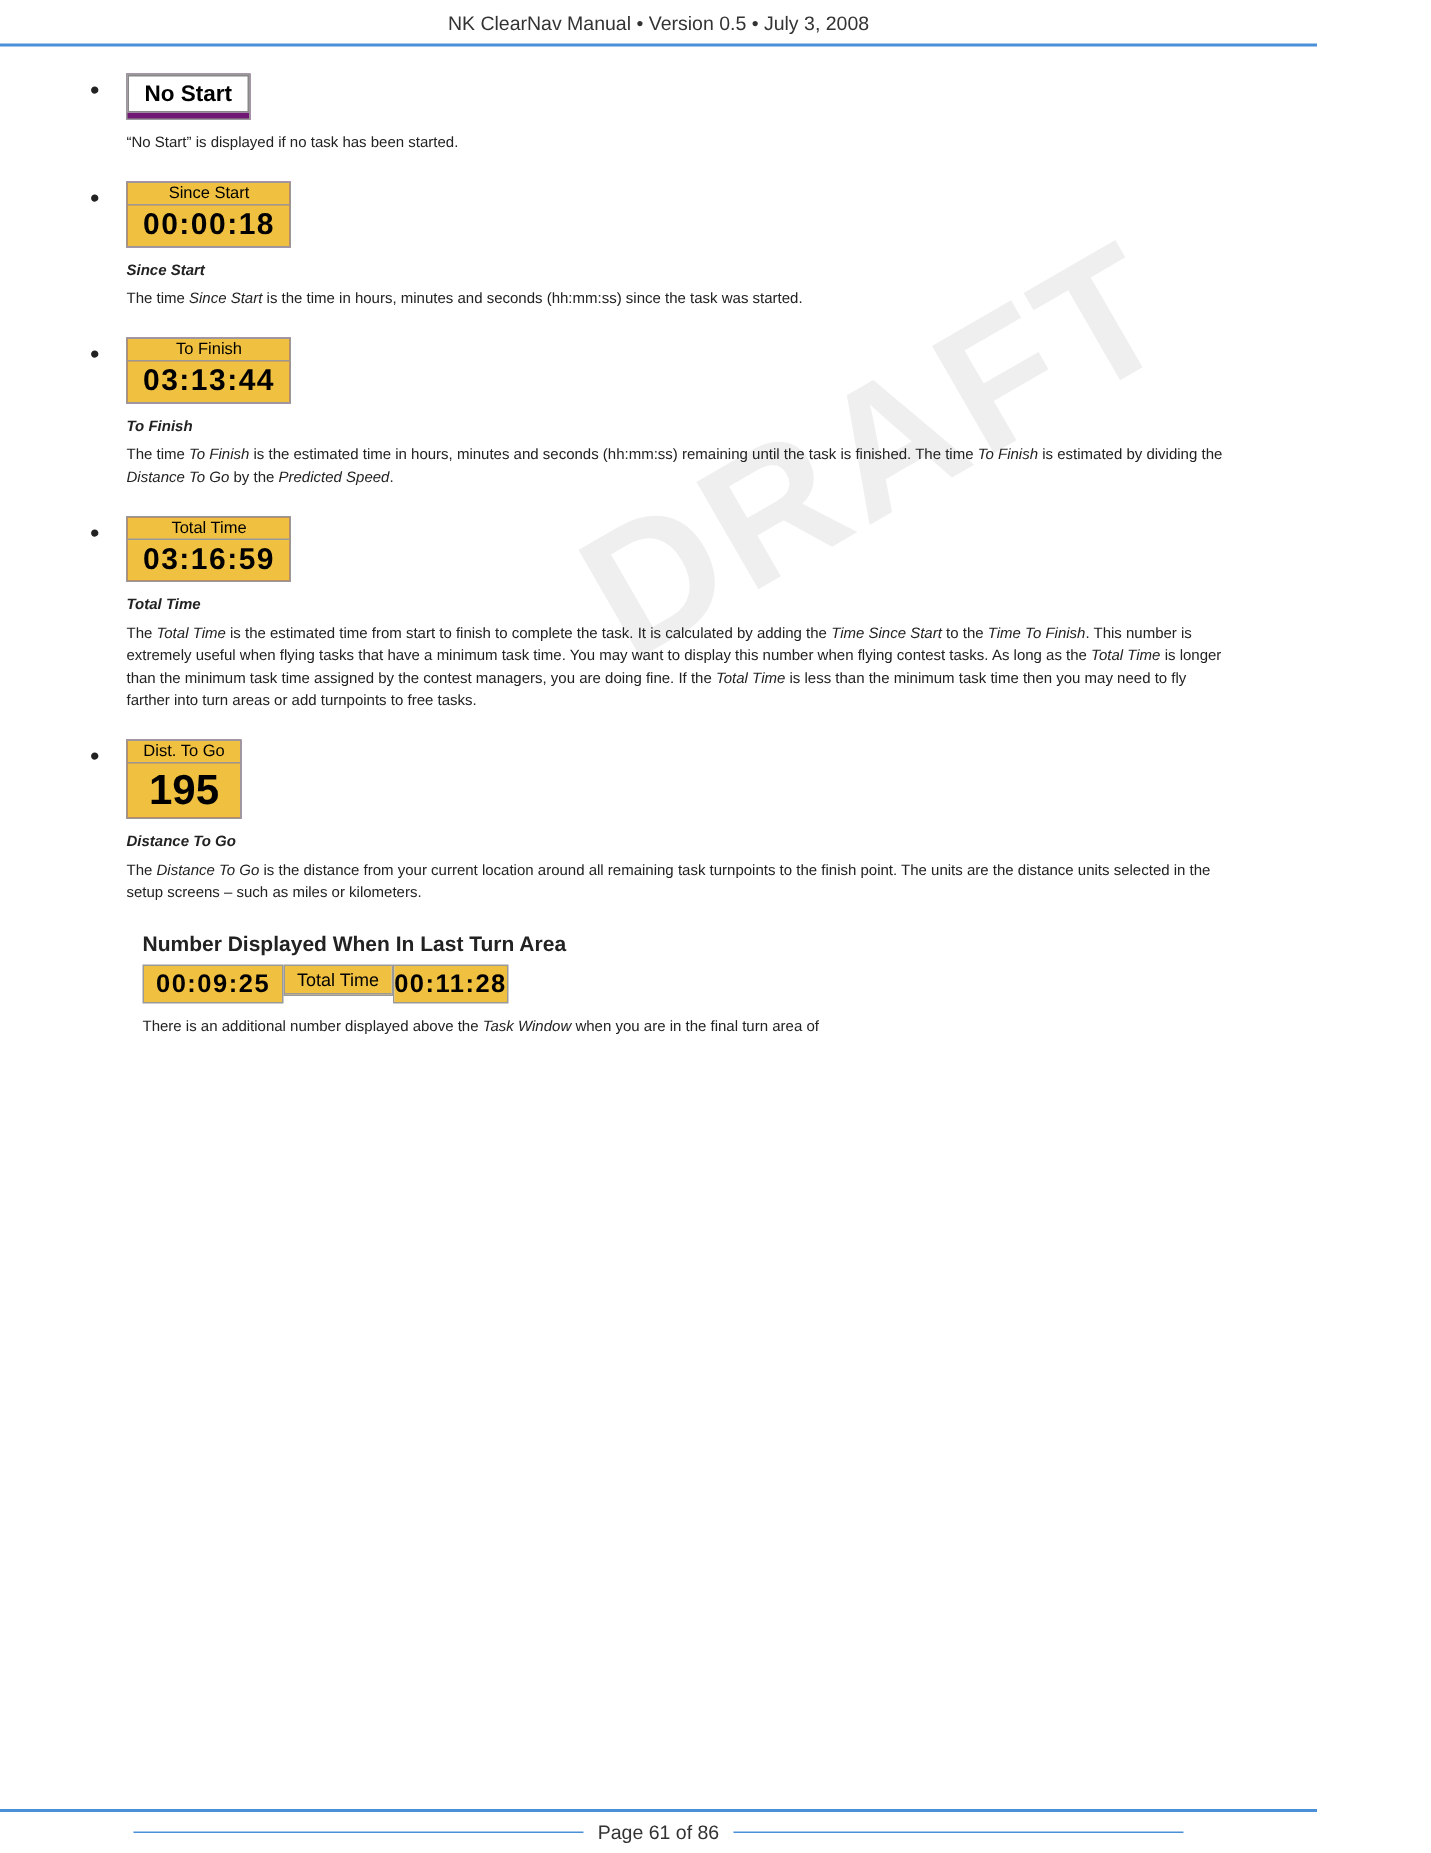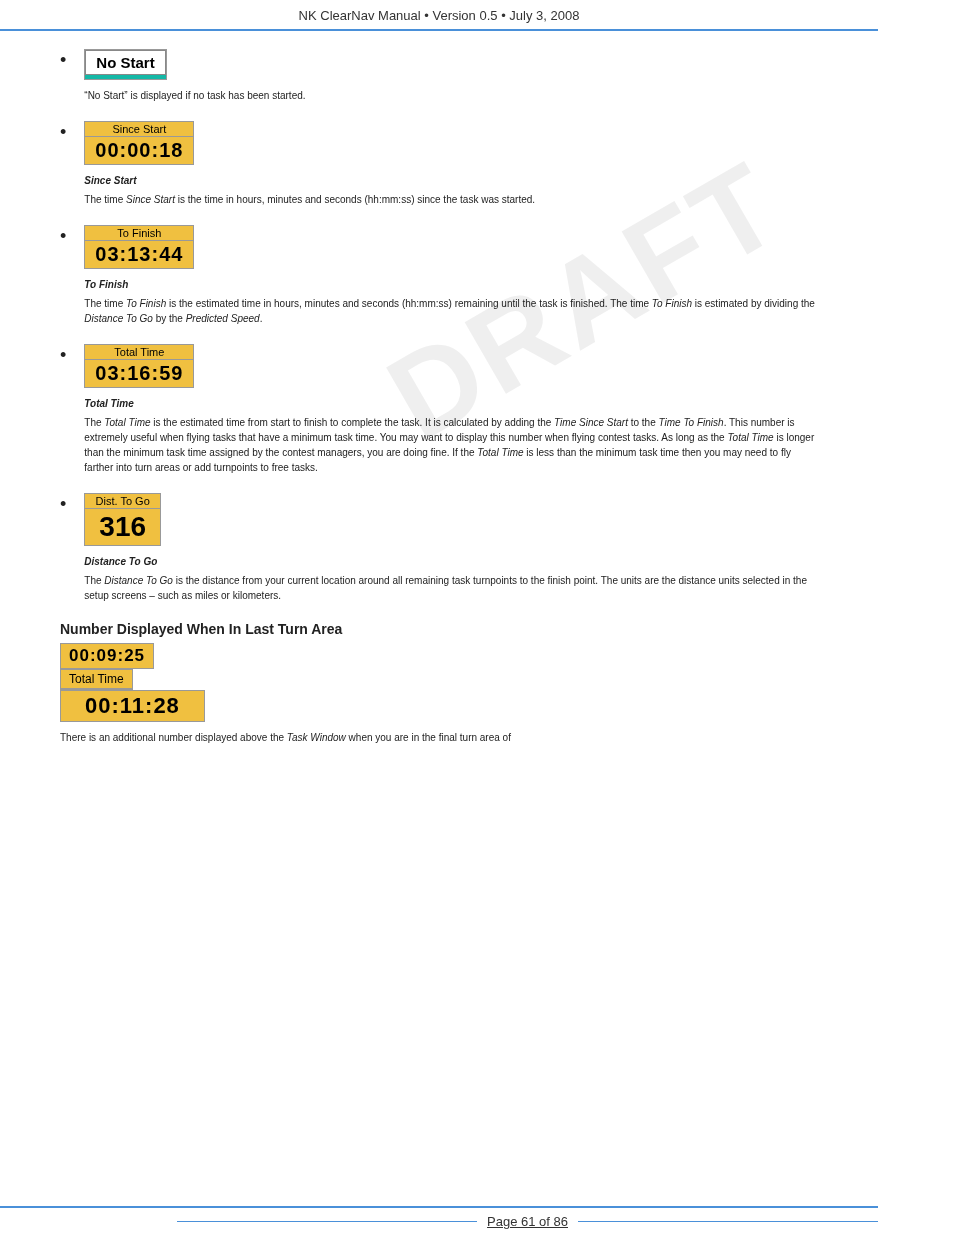--- a/index.html
+++ b/index.html
@@ -70,21 +70,21 @@
     }
 
     .bullet-content {
       flex: 1;
     }
 
     
     .widget-box {
       display: inline-block;
       border: 1.5px solid #999;
-      background: #14b8a6;
+      background: #701a75;
       margin-bottom: 4px;
     }
 
     .widget-label {
       background: #f0c040;
       color: #000;
       font-size: 11px;
       padding: 1px 6px;
       border-bottom: 1px solid #999;
       text-align: center;
@@ -139,21 +139,21 @@
     .section-heading {
       font-weight: bold;
       font-size: 14px;
       margin-bottom: 6px;
       margin-top: 10px;
     }
 
     
     .bottom-widgets {
       display: flex;
-      flex-direction: column;
+      flex-direction: row;
       align-items: flex-start;
       margin-bottom: 8px;
     }
 
     .bottom-widgets .widget-box {
       margin-bottom: 0;
     }
 
     
     .page-footer {
@@ -161,23 +161,22 @@
       text-align: center;
       padding: 6px 0;
       font-size: 13px;
       color: #333;
       margin-top: auto;
     }
 
     .footer-line {
       display: flex;
       align-items: center;
-      justify-content: flex-end;
+      justify-content: center;
       gap: 10px;
-      text-decoration: underline;
     }
 
     .footer-rule {
       flex: 1;
       height: 1px;
       background: #4a90d9;
       max-width: 300px;
     }
   </style>
 </head>
@@ -249,42 +248,42 @@
           The <span class="italic">Total Time</span> is the estimated time from start to finish to complete the task.  It is calculated by adding the <span class="italic">Time Since Start</span> to the <span class="italic">Time To Finish</span>.  This number is extremely useful when flying tasks that have a minimum task time.  You may want to display this number when flying contest tasks.  As long as the <span class="italic">Total Time</span> is longer than the minimum task time assigned by the contest managers, you are doing fine.  If the <span class="italic">Total Time</span> is less than the minimum task time then you may need to fly farther into turn areas or add turnpoints to free tasks.
         </div>
       </div>
     </div>
 
     <div class="bullet-item">
       <div class="bullet-dot">•</div>
       <div class="bullet-content">
         <div class="widget-box">
           <div class="widget-label">Dist. To Go</div>
-          <div class="widget-value-large">316</div>
+          <div class="widget-value-large">195</div>
         </div>
         <div class="desc-text">
           <span class="bold-italic">Distance To Go</span>
         </div>
         <div class="desc-text">
           The <span class="italic">Distance To Go</span> is the distance from your current location around all remaining task turnpoints to the finish point.  The units are the distance units selected in the setup screens – such as miles or kilometers.
         </div>
       </div>
     </div>
 
-    <div style="margin-top: 10px; position: relative; z-index: 1;">
+    <div style="margin-top: 10px; position: relative; z-index: 1; margin-left: 35px;">
       <div class="section-heading">Number Displayed When In Last Turn Area</div>
       <div class="bottom-widgets">
         <div class="widget-box">
           <div class="widget-value" style="font-size:17px; padding: 2px 8px;">00:09:25</div>
         </div>
         <div class="widget-box">
           <div class="widget-label" style="font-size:12px; padding: 2px 8px;">Total Time</div>
         </div>
         <div class="widget-box">
-          <div class="widget-value" style="font-size:22px; padding: 2px 24px;">00:11:28</div>
+          <div class="widget-value" style="font-size:17px; padding: 2px 0;">00:11:28</div>
         </div>
       </div>
       <div class="desc-text">
         There is an additional number displayed above the <span class="italic">Task Window</span> when you are in the final turn area of
       </div>
     </div>
 
   </div>
 
   <div class="page-footer">

